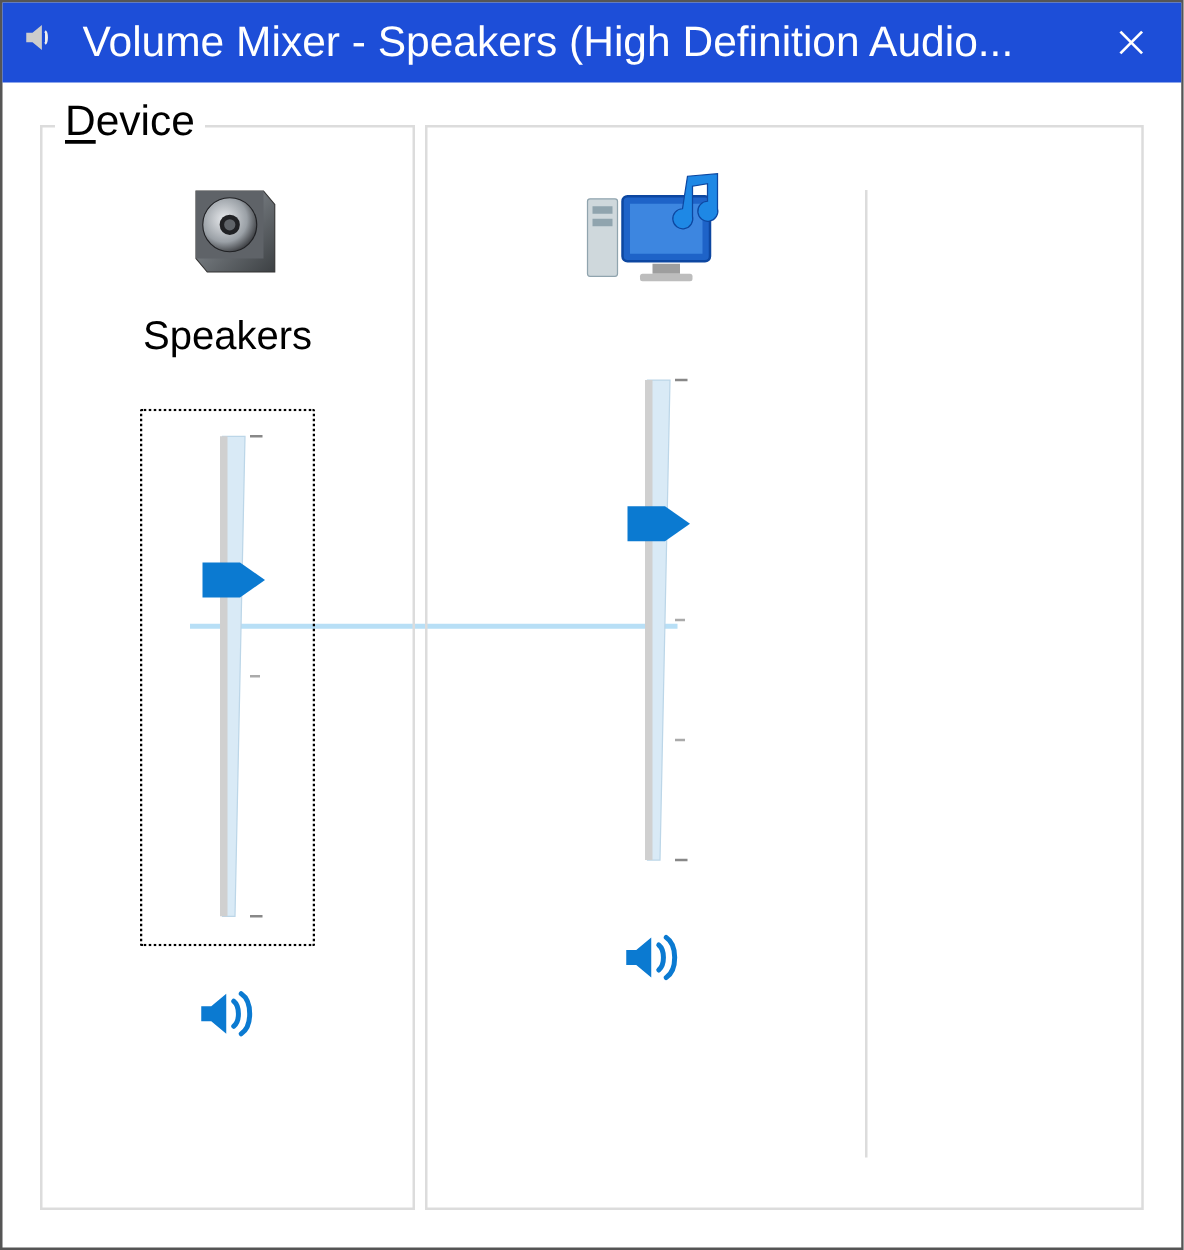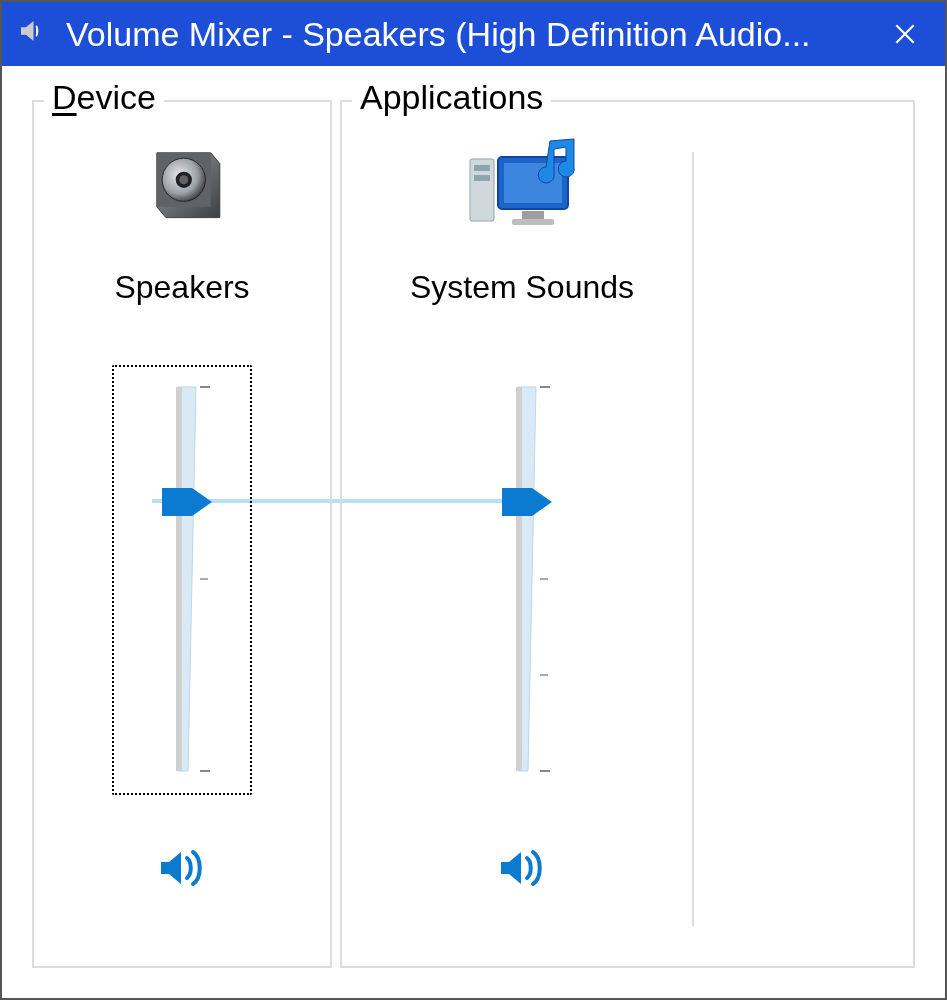--- a/index.html
+++ b/index.html
@@ -47,21 +47,20 @@
     background: #fff;
     padding: 0 8px;
     font-size: 34px;
     color: #000;
   }
   .group-label .underline { text-decoration: underline; text-underline-offset: 4px; }
   .channel {
     width: 280px;
     display: flex; flex-direction: column;
     align-items: center;
-    gap: 19px;
   }
   .channel .icon-box {
     width: 120px; height: 110px;
     display: flex; align-items: center; justify-content: center;
   }
   .channel .label {
     font-size: 32px;
     color: #000;
     margin-top: 8px;
     text-align: center;
@@ -171,41 +170,39 @@
           <svg width="54" height="44" viewBox="0 0 54 44">
             <path d="M6 16v12h8l12 10V6L14 16H6z" fill="#0b7ad1"></path>
             <path d="M32 12c5 4 5 16 0 20" stroke="#0b7ad1" stroke-width="4" fill="none" stroke-linecap="round"></path>
             <path d="M38 6c9 6 9 26 0 32" stroke="#0b7ad1" stroke-width="4" fill="none" stroke-linecap="round"></path>
           </svg>
         </div>
       </div>
     </div>
 
     <div class="group apps">
-      <div class="group-label">Applications</div>
 
       <div class="channel" style="margin-left:30px;">
         <div class="icon-box">
           <svg width="120" height="100" viewBox="0 0 120 100">
 
             <rect x="8" y="22" width="24" height="62" rx="2" fill="#cfd8dc" stroke="#90a4ae"></rect>
             <rect x="12" y="28" width="16" height="6" fill="#90a4ae"></rect>
             <rect x="12" y="38" width="16" height="6" fill="#90a4ae"></rect>
 
             <rect x="36" y="20" width="70" height="52" rx="4" fill="#1e63c8" stroke="#0d47a1" stroke-width="2"></rect>
             <rect x="42" y="26" width="58" height="40" fill="#3d86e0"></rect>
             <rect x="60" y="74" width="22" height="8" fill="#9e9e9e"></rect>
             <rect x="50" y="82" width="42" height="6" rx="2" fill="#bdbdbd"></rect>
 
             <g transform="translate(78,2)">
               <path d="M10 2 L34 0 L34 28 A8 8 0 1 1 26 22 L26 8 L14 10 L14 34 A8 8 0 1 1 6 28 Z" fill="#1e88e5" stroke="#0d47a1" stroke-width="1"></path>
             </g>
           </svg>
         </div>
-        <div class="label">System Sounds</div>
 
         <div class="slider-area">
           <svg width="120" height="410" viewBox="0 0 120 410">
             <polygon points="56,12 74,12 66,396 56,396" fill="#d9eaf6" stroke="#bcd6e8" stroke-width="1"></polygon>
             <rect x="54" y="12" width="6" height="384" fill="#d0d0d0"></rect>
             <line x1="78" y1="12" x2="88" y2="12" stroke="#888" stroke-width="2"></line>
             <line x1="78" y1="204" x2="86" y2="204" stroke="#aaa" stroke-width="2"></line>
             <line x1="78" y1="300" x2="86" y2="300" stroke="#aaa" stroke-width="2"></line>
             <line x1="78" y1="396" x2="88" y2="396" stroke="#888" stroke-width="2"></line>
             <g transform="translate(40,113)">

